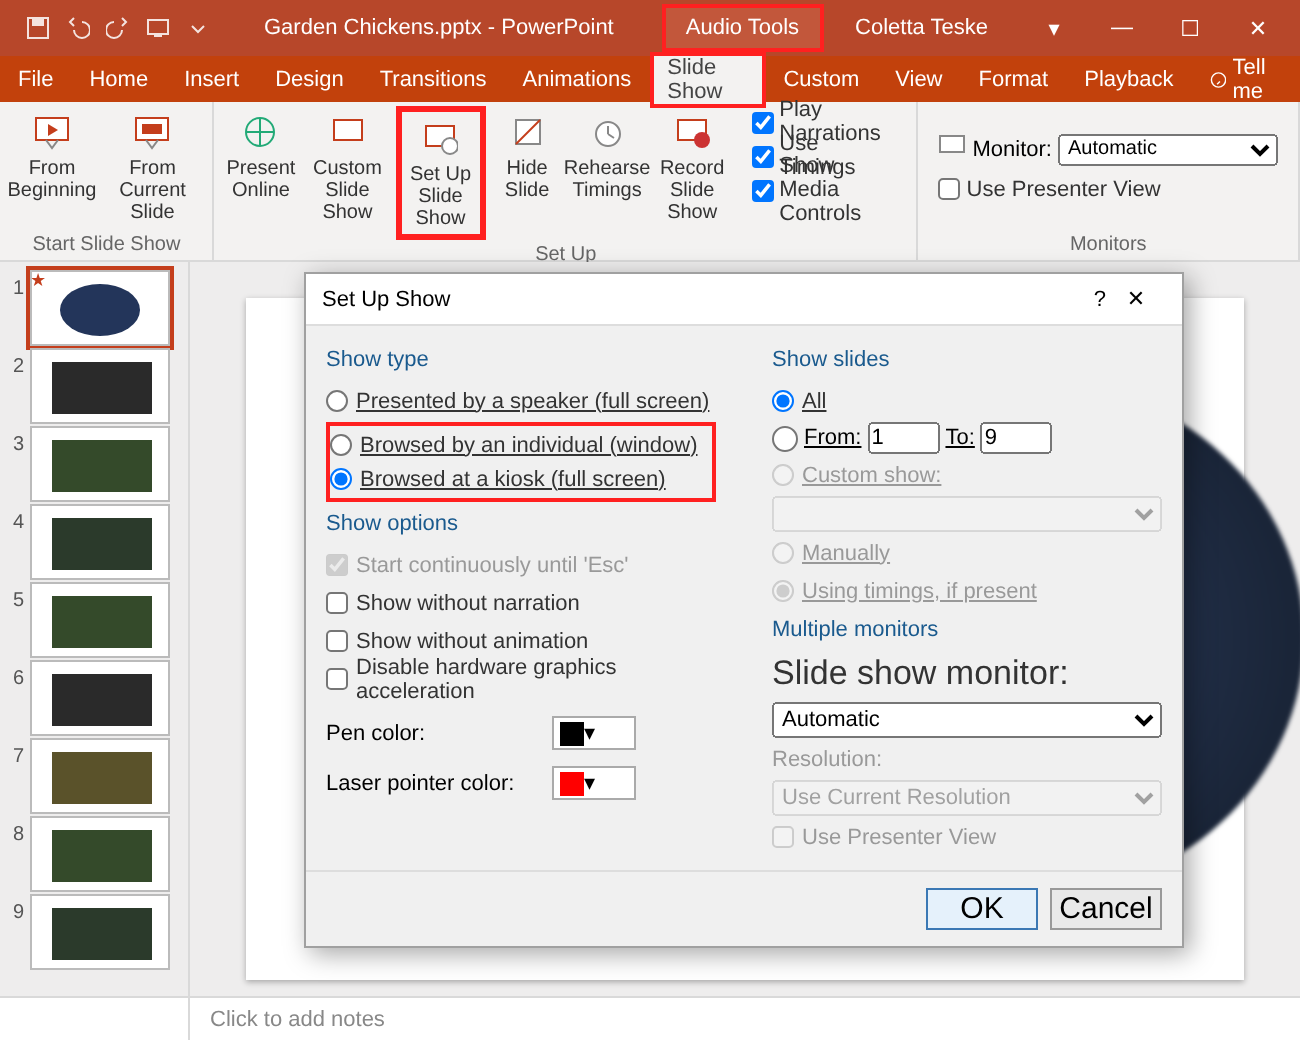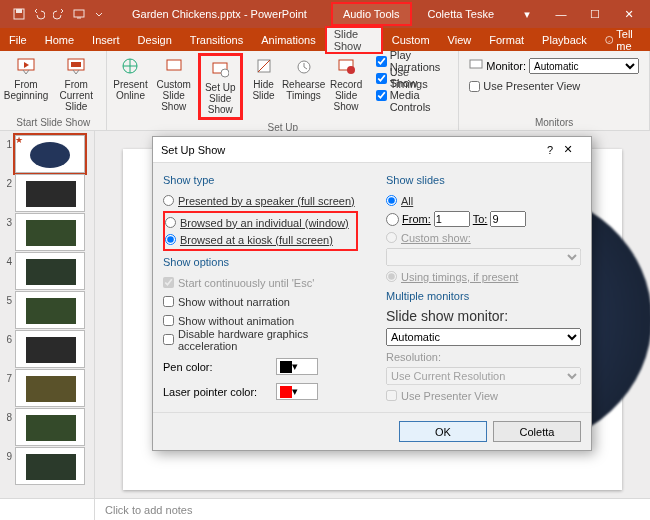--- a/index.html
+++ b/index.html
@@ -56,21 +56,21 @@
 .opt input{width:11px;height:11px}
 .opt.disabled{color:#999}
 .opt u{text-decoration:underline}
 .hl{border:2px solid #ff2020;padding:1px 0}
 .row-inline{display:flex;align-items:center;gap:3px;font-size:11px}
 .row-inline input[type=number]{width:36px;height:16px;font-size:11px}
 .row-inline select{height:18px;font-size:11px;flex:1}
 .color-btn{width:42px;height:17px;border:1px solid #aaa;background:#fff;display:inline-flex;align-items:center;padding:0 3px}
 .color-sw{width:12px;height:12px;background:#000}
 .dlg-foot{display:flex;justify-content:flex-end;gap:6px;padding:8px 10px;border-top:1px solid #ddd;background:#f0f0f0}
-.dlg-btn{width:88px;height:21px;border:1px solid #999;background:#e9e9e9;font-size:11px;cursor:pointer}
+.dlg-btn{width:56px;height:21px;border:1px solid #999;background:#e9e9e9;font-size:15px;cursor:pointer}
 .dlg-btn.primary{border:1px solid #3b78b4;background:#e5f1fb}
 
 
 .t1 .thumb-img{background:linear-gradient(#fff,#fff)}
 .t1 .blob-s{position:absolute;left:14px;top:6px;width:40px;height:26px;border-radius:50%;background:#23355a}
 .photo{position:absolute;left:10px;top:6px;width:50px;height:26px;background:#2b3a2b}
 .photo.g{background:#344a2a}
 .photo.y{background:#5a522a}
 .photo.d{background:#2a2a2a}
 </style>
@@ -235,21 +235,21 @@
           </label>
         <label class="chkrow">
             <input type="checkbox" checked="" style="">
             <span>Show Media Controls</span>
           </label>
       </div>
     </div>
     <div class="rgroup-label">Set Up</div>
   </div>
   <div class="rgroup" style="flex:1">
-    <div class="rgroup-row" style="flex-direction:column;padding:4px 6px;gap:3px">
+    <div class="rgroup-row" style="flex-direction:column;justify-content:center;padding:4px 6px;gap:3px">
       <div class="mon-row">
           <span><svg width="14" height="12">
               <rect x="1" y="1" width="12" height="8" fill="#fff" stroke="#888"></rect>
             </svg></span>
           <span>Monitor:</span>
           <select><option>Automatic</option></select>
         </div>
       <label class="chkrow">
           <input type="checkbox" style="">
           <span>Use Presenter View</span>
@@ -397,36 +397,40 @@
         </div>
       <label class="opt disabled">
           <input type="radio" name="ss" disabled="" style="">
           <u>Custom show:</u>
         </label>
       <div class="row-inline">
           <select disabled="" style="width:100%"><option></option></select>
         </div>
 
       <label class="opt disabled">
+          <input type="radio" name="adv" disabled="" style="">
+          <u>Manually</u>
+        </label>
+      <label class="opt disabled">
           <input type="radio" name="adv" checked="" disabled="" style="">
           <u>Using timings, if present</u>
         </label>
 
       <div class="grp-title">Multiple monitors</div>
-      <div style="font-size:14px;color:#333;margin-bottom:2px">Slide show monitor:</div>
+      <div style="font-size:17px;color:#333;margin-bottom:2px">Slide show monitor:</div>
       <div class="row-inline">
           <select><option>Automatic</option></select>
         </div>
       <div style="font-size:11px;color:#999;margin:3px 0 2px">Resolution:</div>
       <div class="row-inline">
           <select disabled=""><option>Use Current Resolution</option></select>
         </div>
       <label class="opt disabled">
           <input type="checkbox" disabled="" style="">
           <span>Use Presenter View</span>
         </label>
     </div>
   </div>
   <div class="dlg-foot">
     <button class="dlg-btn primary">OK</button>
-    <button class="dlg-btn">Coletta</button>
+    <button class="dlg-btn">Cancel</button>
   </div>
 </div>
 
 </body></html>

